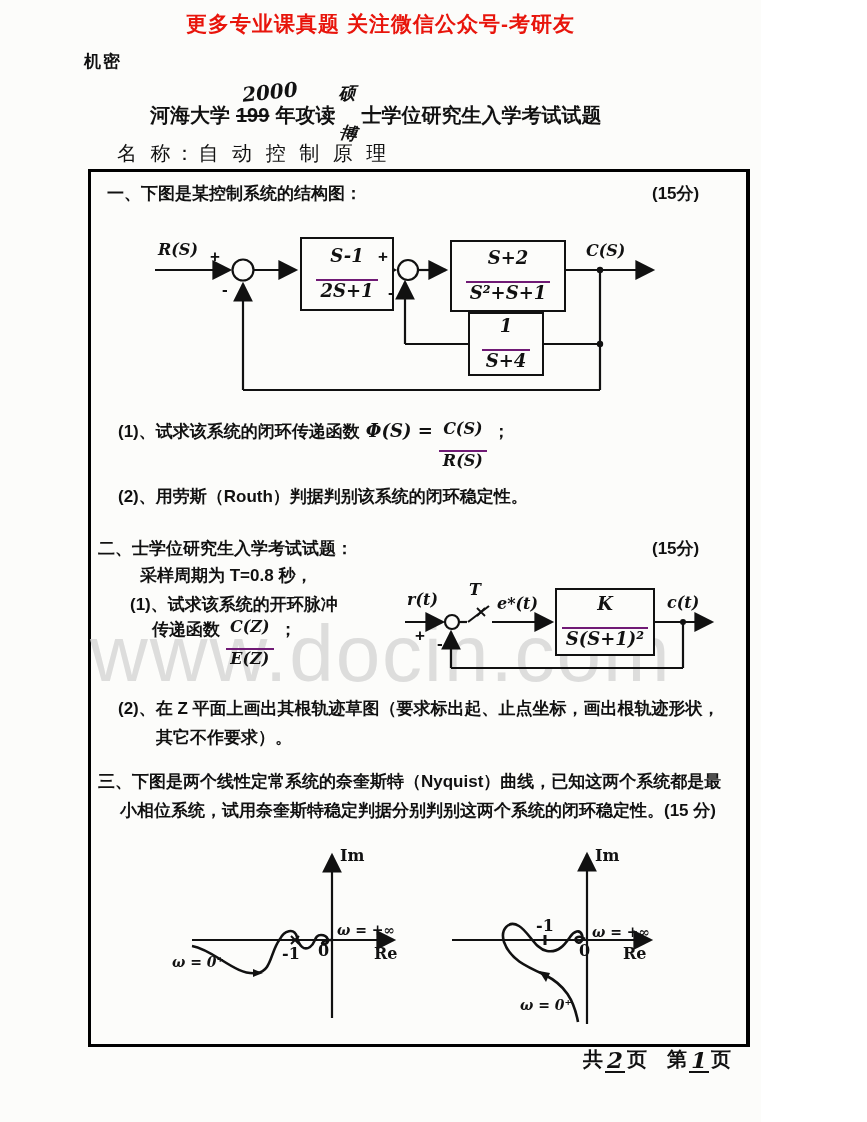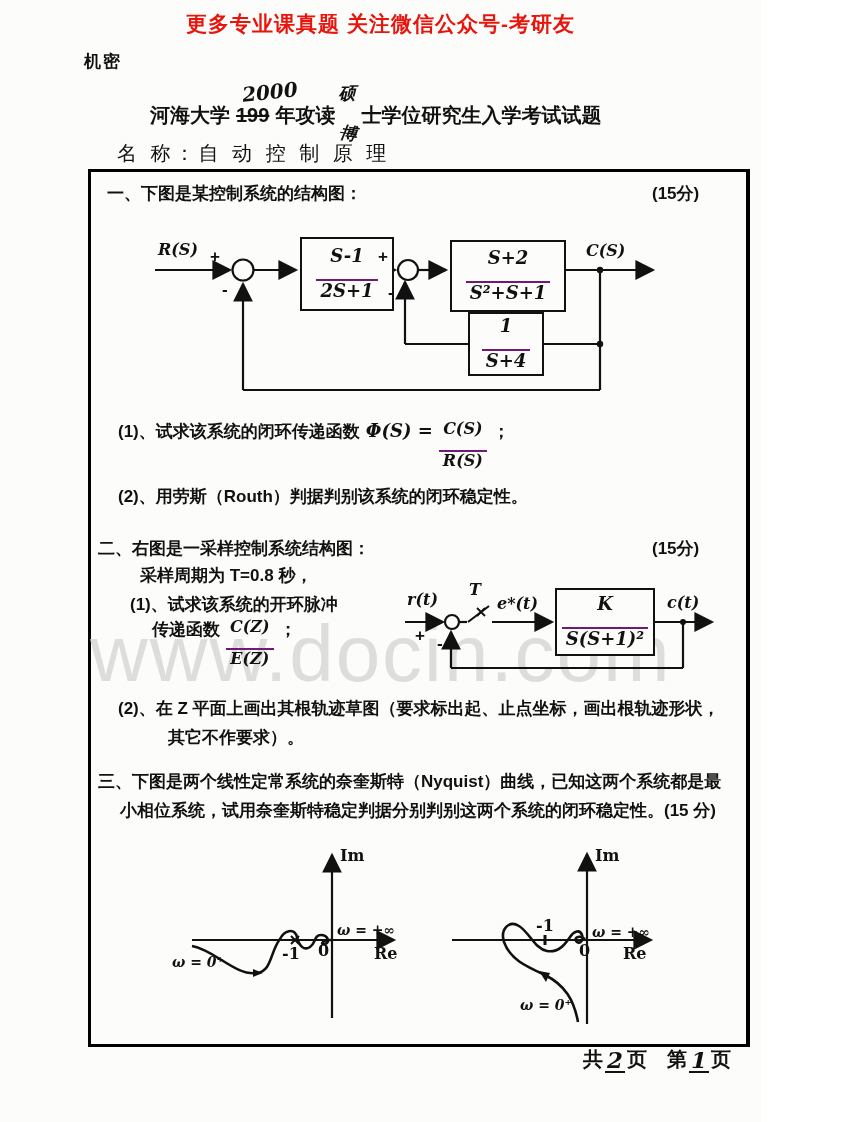--- a/index.html
+++ b/index.html
@@ -119,21 +119,21 @@
     <span class="zh" style="position:static;">(1)、试求该系统的闭环传递函数</span>
     <span class="mathtx" style="font-size:18px;">Φ(S) =</span>
     <span class="frac">
         <span class="num">C(S)</span>
         <span class="den">R(S)</span>
       </span>
     <span class="zh" style="position:static;">；</span>
   </div>
   <div class="zh" style="left:118px;top:485px;">(2)、用劳斯（Routh）判据判别该系统的闭环稳定性。</div>
 
-  <div class="zh" style="left:98px;top:537px;">二、右图是一采样控制系统结构图：</div>
+  <div class="zh" style="left:98px;top:537px;">二、士学位研究生入学考试试题：</div>
   <div class="zh" style="left:652px;top:537px;">(15分)</div>
   <div class="zh" style="left:120px;top:564px;margin-left:20px;">采样周期为 T=0.8 秒，</div>
   <div class="zh" style="left:130px;top:593px;">(1)、试求该系统的开环脉冲</div>
 
   <div class="fracrow" style="left:152px;top:618px;height:52px;">
     <span class="zh" style="position:static;">传递函数</span>
     <span class="frac">
         <span class="num">C(Z)</span>
         <span class="den">E(Z)</span>
       </span>
@@ -169,21 +169,21 @@
     </div>
     <span class="dlab mathtx" style="left:2px;top:10px;">r(t)</span>
     <span class="dlab mathtx" style="left:64px;top:0px;">T</span>
     <span class="dlab mathtx" style="left:92px;top:14px;">e*(t)</span>
     <span class="dlab mathtx" style="left:262px;top:13px;">c(t)</span>
     <span class="dlab sign" style="left:10px;top:46px;">+</span>
     <span class="dlab sign" style="left:32px;top:54px;">-</span>
   </div>
 
   <div class="zh" style="left:118px;top:697px;">(2)、在 Z 平面上画出其根轨迹草图（要求标出起、止点坐标，画出根轨迹形状，</div>
-  <div class="zh" style="left:168px;top:726px;text-align:center;">其它不作要求）。</div>
+  <div class="zh" style="left:156px;top:726px;text-align:center;">其它不作要求）。</div>
 
   <div class="zh" style="left:98px;top:770px;">三、下图是两个线性定常系统的奈奎斯特（Nyquist）曲线，已知这两个系统都是最</div>
   <div class="zh" style="left:120px;top:799px;">小相位系统，试用奈奎斯特稳定判据分别判别这两个系统的闭环稳定性。(15 分)</div>
 
   <div class="diagram" style="left:170px;top:843px;width:290px;height:182px;">
     <svg width="290" height="182" viewBox="0 0 290 182">
       <defs>
         <marker id="m3" markerWidth="10" markerHeight="9" refX="8" refY="4.5" orient="auto">
           <path d="M0,0 L9,4.5 L0,9 z" fill="#111"></path>
         </marker>

